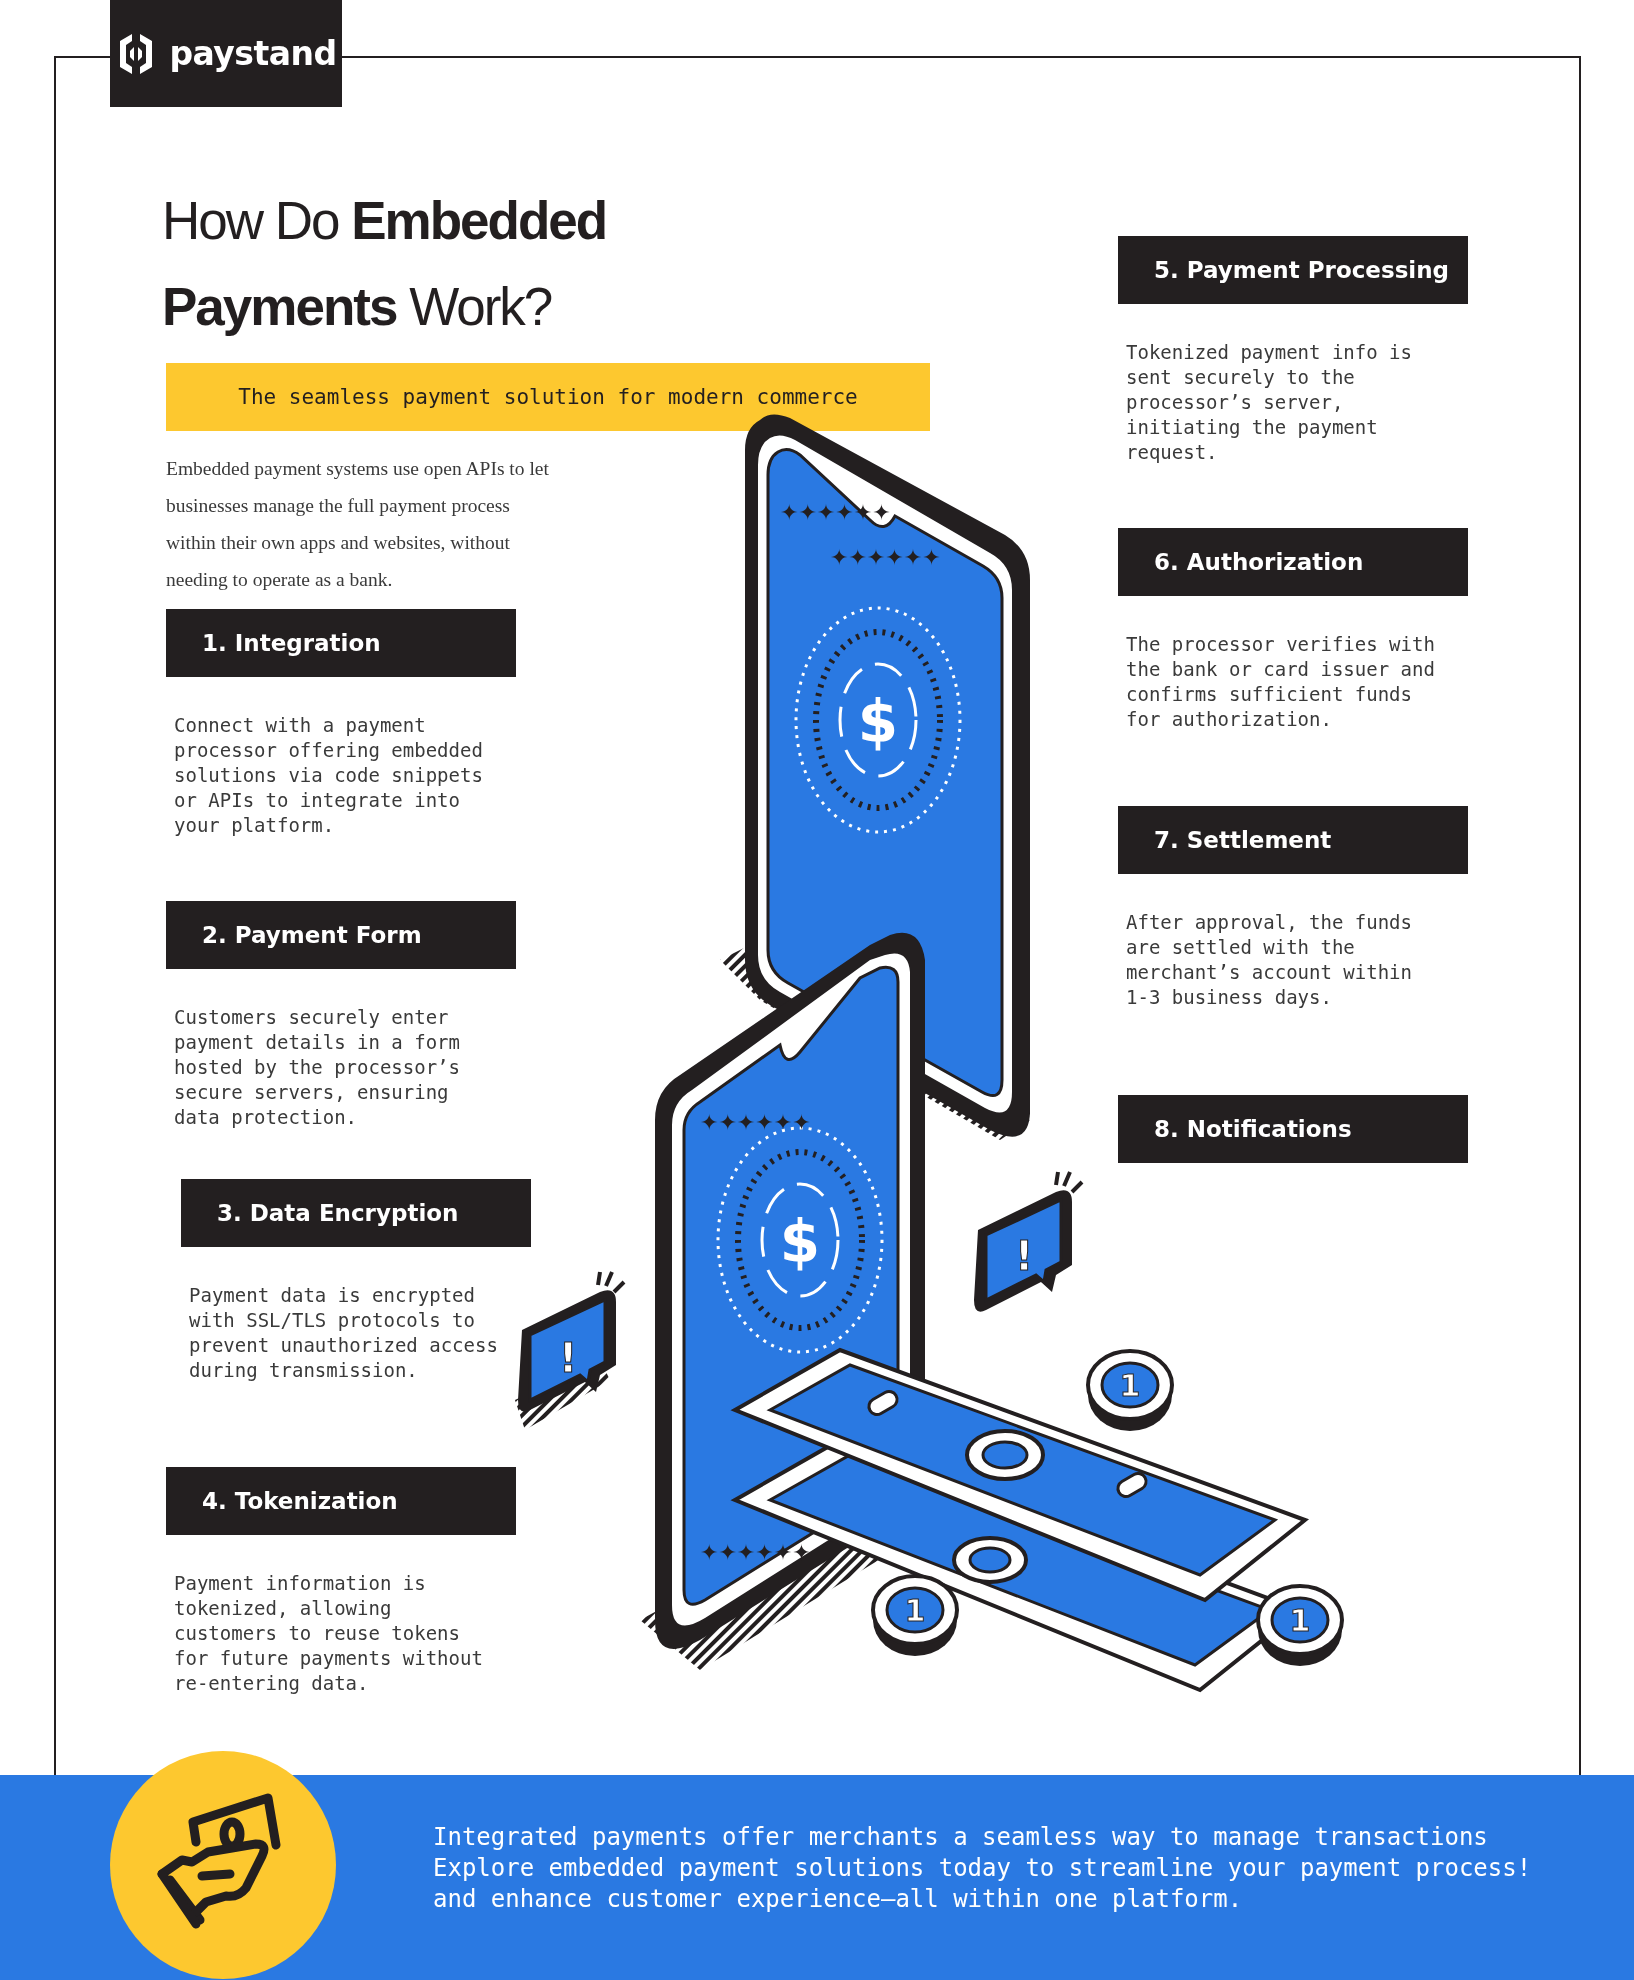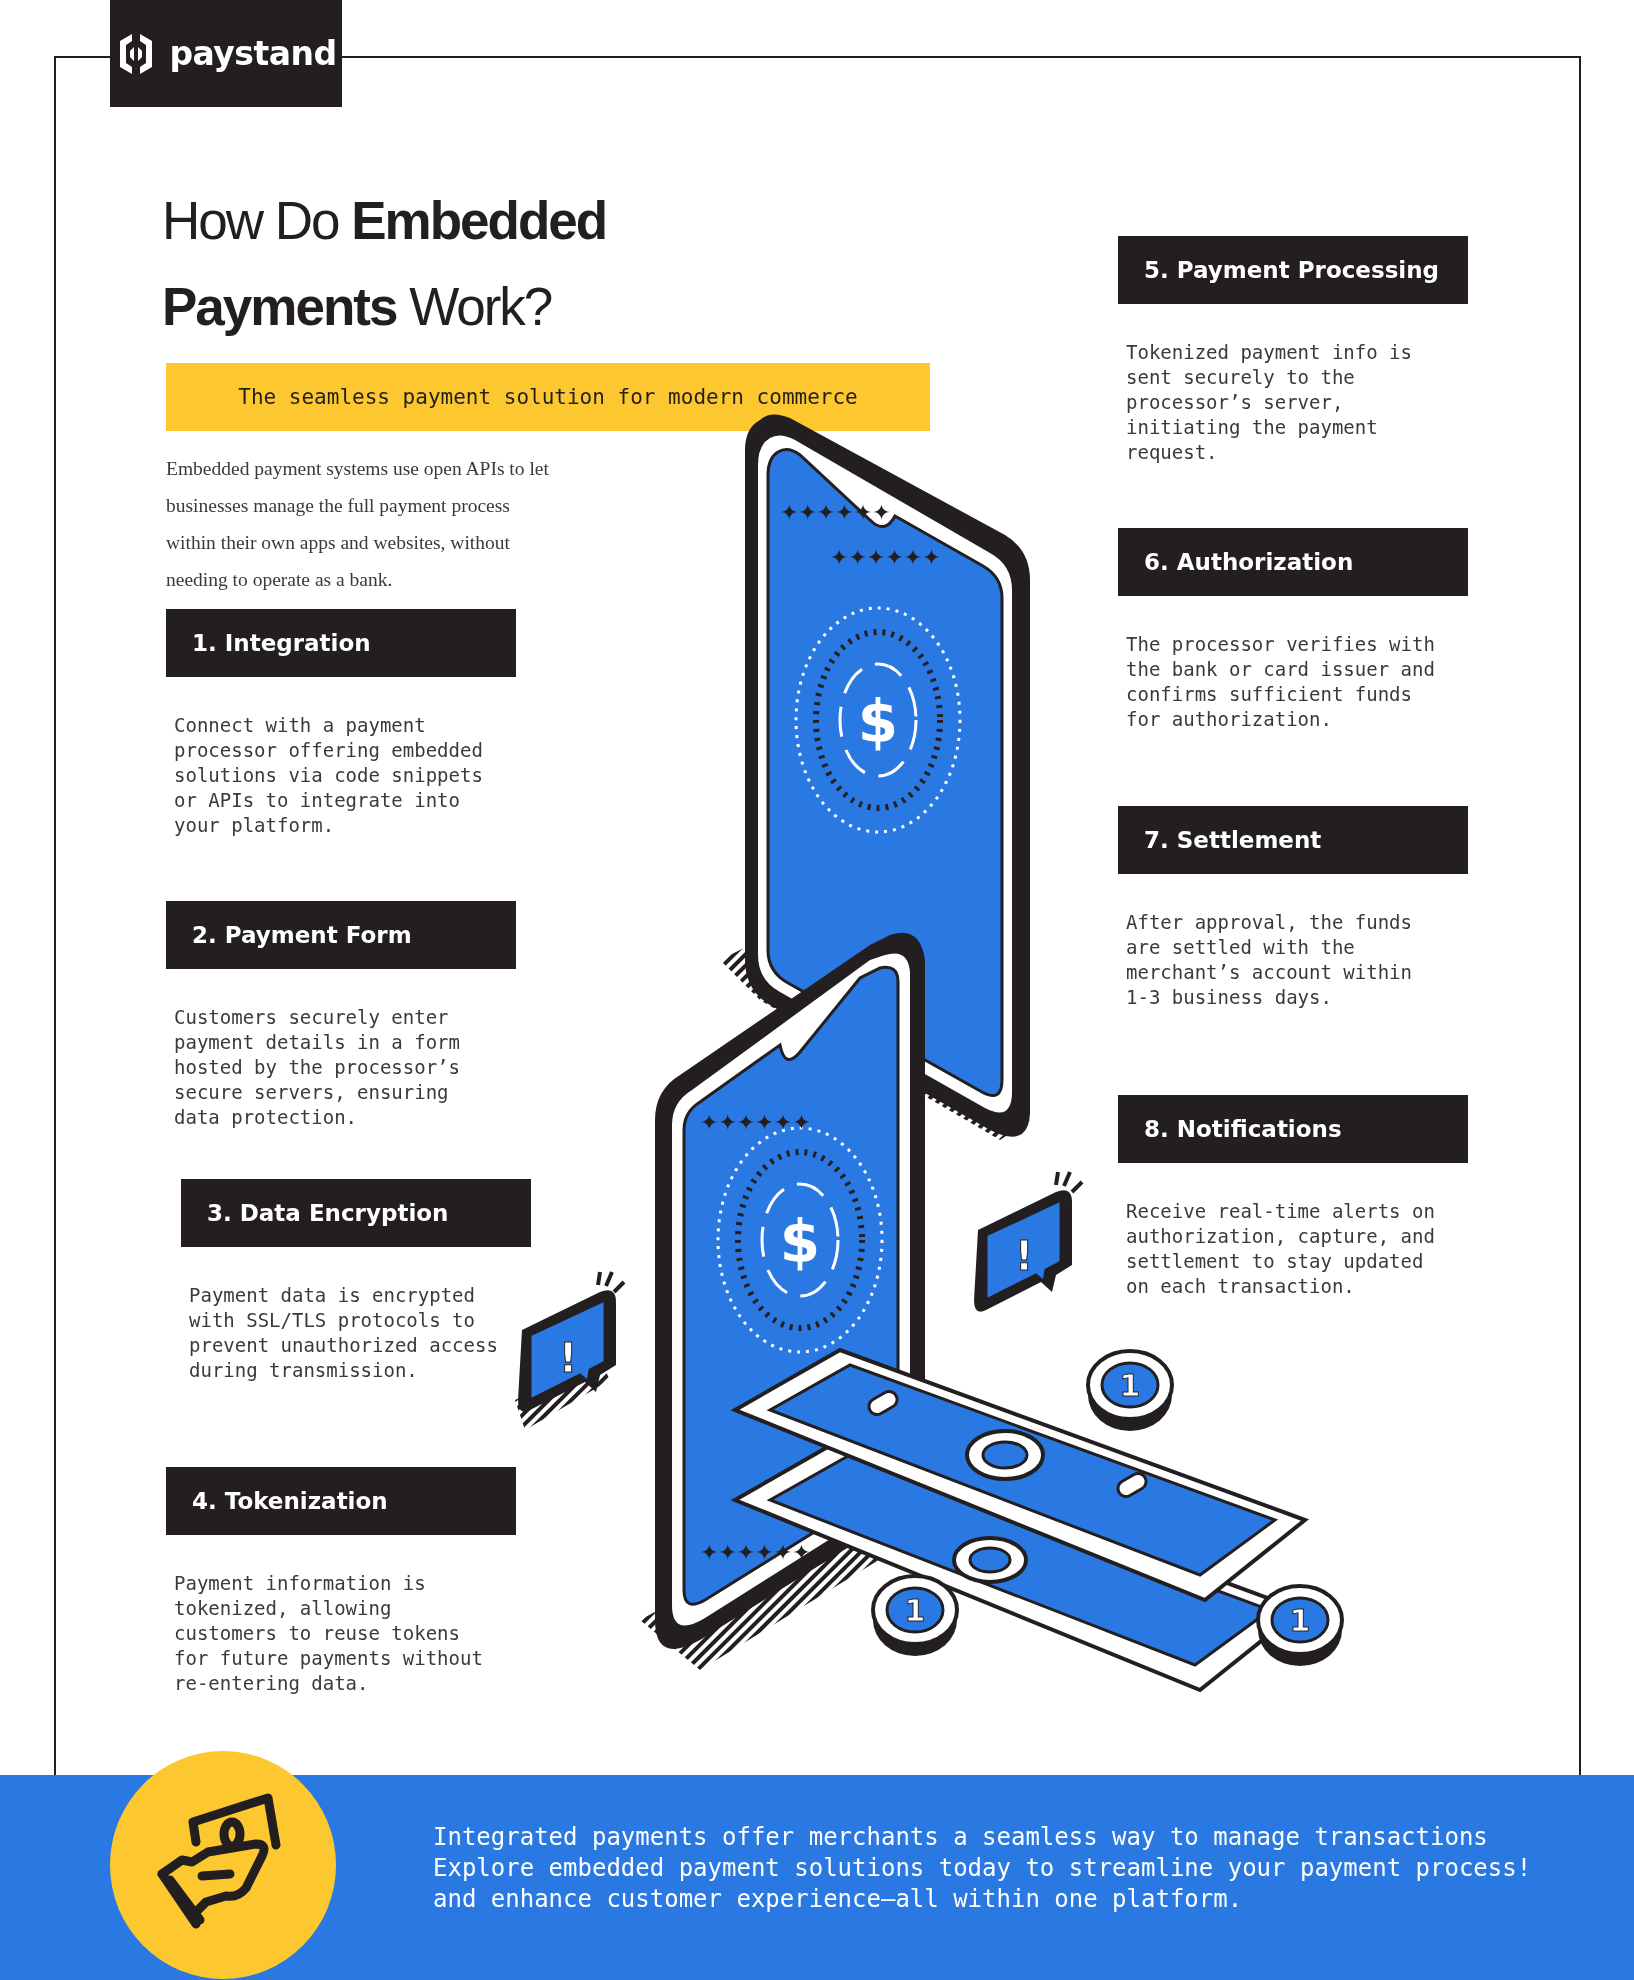--- a/index.html
+++ b/index.html
@@ -33,21 +33,21 @@
 
   .intro {
     position: absolute; left: 166px; top: 450px; width: 560px;
     font-family: Liberation Serif, serif; font-size: 19.5px; line-height: 37px; color: #3a3a3a;
     white-space: pre-line;
   }
 
   .step { position: absolute; width: 350px; }
   .step-head {
     height: 68px; background: #231f20; color: #fff; display: flex; align-items: center;
-    padding-left: 26px; font-family: "DejaVu Sans", sans-serif; font-weight: bold; font-size: 23px;
+    padding-left: 36px; font-family: "DejaVu Sans", sans-serif; font-weight: bold; font-size: 23px;
   }
   .step-body {
     margin-top: 36px; padding-left: 8px;
     font-family: "DejaVu Sans Mono", monospace; font-size: 19px; line-height: 25px; color: #3a3a3a;
     white-space: pre-line;
   }
 
   .illus { position: absolute; left: 500px; top: 400px; width: 850px; height: 1340px; }
 
   .footer {
@@ -141,24 +141,20 @@
 </div>
 <div class="step" style="left:1118px; top:806px;">
   <div class="step-head">7. Settlement</div>
   <div class="step-body">After approval, the funds
 are settled with the
 merchant’s account within
 1-3 business days.</div>
 </div>
 <div class="step" style="left:1118px; top:1095px;">
   <div class="step-head">8. Notifications</div>
-  <div class="step-body">Receive real-time alerts on
-authorization, capture, and
-settlement to stay updated
-on each transaction.</div>
 </div>
 
 <svg class="illus" viewBox="500 400 850 1340">
   <defs>
     <pattern id="hatch" width="8" height="8" patternUnits="userSpaceOnUse" patternTransform="rotate(45)">
       <rect width="8" height="8" fill="#fff"></rect>
       <rect width="4" height="8" fill="#231f20"></rect>
     </pattern>
   </defs>
 

